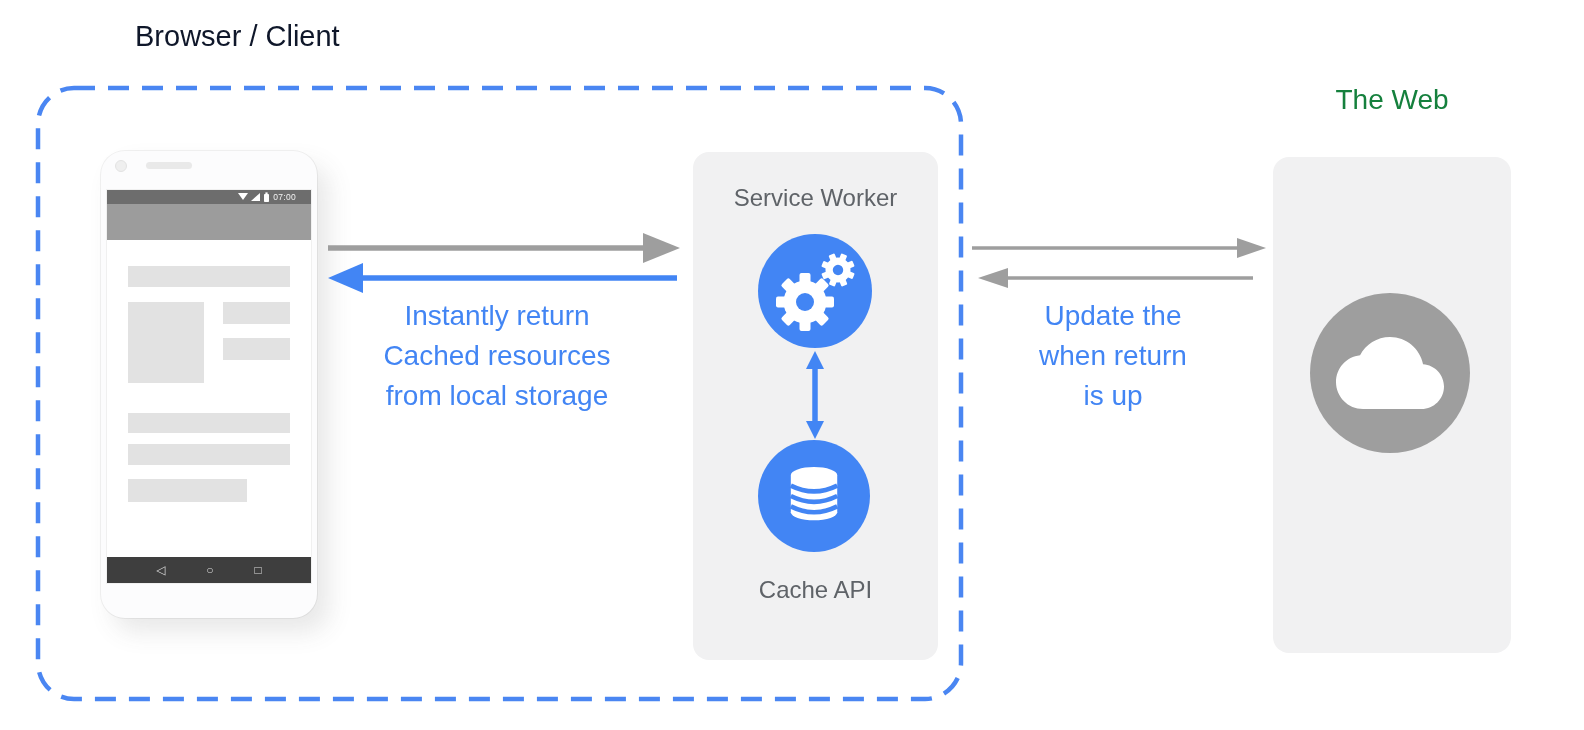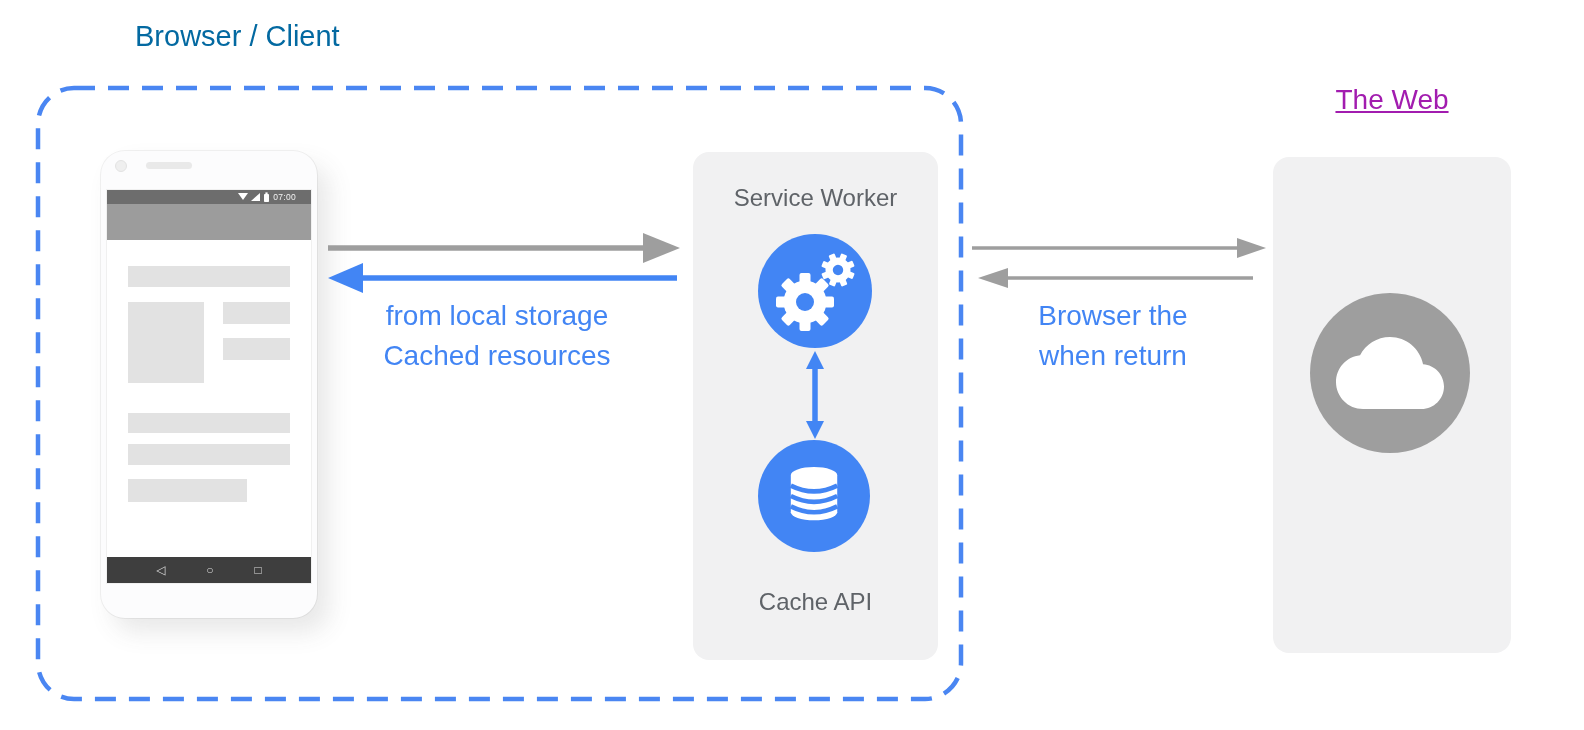--- a/index.html
+++ b/index.html
@@ -3,32 +3,32 @@
 <meta charset="utf-8">
 <style>
   html,body{margin:0;padding:0;background:#ffffff;}
   #canvas{
     position:relative;width:1584px;height:730px;background:#ffffff;overflow:hidden;
     font-family:"Liberation Sans", sans-serif;
   }
   .abs{position:absolute;}
 
   
-  .diagram-title{left:135px;top:20px;font-size:29px;color:#0369a1;}
-  .web-label{left:1273px;top:84px;width:238px;text-align:center;font-size:28px;color:#a21caf;text-decoration:underline;}
+  .diagram-title{left:135px;top:20px;font-size:29px;color:#0f172a;}
+  .web-label{left:1273px;top:84px;width:238px;text-align:center;font-size:28px;color:#15803d;}
   .caption{color:#4285f4;font-size:28px;line-height:40px;text-align:center;}
   .caption-left{left:347px;top:296px;width:300px;}
   .caption-right{left:983px;top:296px;width:260px;}
 
   
   .panel{background:#f1f1f2;border-radius:16px;}
   .sw-panel{left:693px;top:152px;width:245px;height:508px;}
   .web-panel{left:1273px;top:157px;width:238px;height:496px;}
   .sw-title{top:32px;left:0;width:100%;text-align:center;font-size:24px;color:#5f6368;}
-  .cache-label{top:424px;left:0;width:100%;text-align:center;font-size:24px;color:#5f6368;margin-top:12px;}
+  .cache-label{top:424px;left:0;width:100%;text-align:center;font-size:24px;color:#5f6368;}
   .blue-circle{border-radius:50%;background:#4285f4;}
   .gear-circle{left:65px;top:82px;width:114px;height:114px;}
   .cache-circle{left:65px;top:288px;width:112px;height:112px;}
   .web-circle{left:37px;top:136px;width:160px;height:160px;border-radius:50%;background:#9e9e9e;}
 
   
   .phone{left:101px;top:151px;width:216px;height:467px;background:#fcfcfd;border-radius:24px;
          box-shadow:12px 14px 24px rgba(80,80,80,0.13), 0 0 0 1px #f1f1f1;}
   .phone-camera{left:14px;top:9px;width:10px;height:10px;border-radius:50%;background:#efefef;border:1px solid #e3e3e3;}
   .phone-speaker{left:45px;top:11px;width:46px;height:7px;border-radius:4px;background:#e9e9e9;}
@@ -83,27 +83,29 @@
       </div>
       <div class="abs nav-bar">
         <span class="nav-glyph">◁</span>
         <span class="nav-glyph">○</span>
         <span class="nav-glyph">□</span>
       </div>
     </div>
   </div>
 
   <div class="abs caption caption-left">
+    <div>Instantly return</div>
+    <div>Cached resources</div>
     <div>from local storage</div>
-    <div>Cached resources</div>
   </div>
 
   <div class="abs caption caption-right">
-    <div>Browser the</div>
+    <div>Update the</div>
     <div>when return</div>
+    <div>is up</div>
   </div>
 
   <div class="abs panel sw-panel">
     <div class="abs sw-title">Service Worker</div>
 
     <div class="abs blue-circle gear-circle">
       <svg width="114" height="114" viewBox="0 0 114 114">
         <g transform="translate(47,68)" fill="#ffffff">
           <g>
             <rect x="-5.5" y="-29" width="11" height="13" rx="2"></rect>

